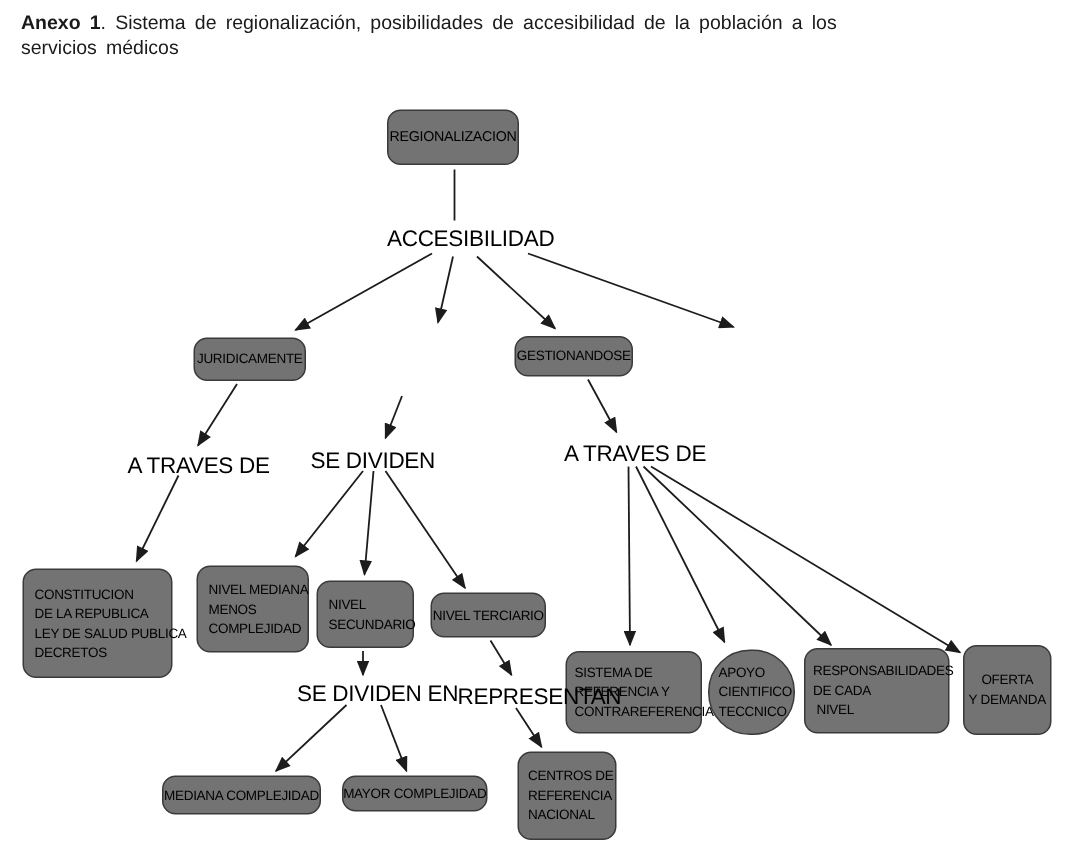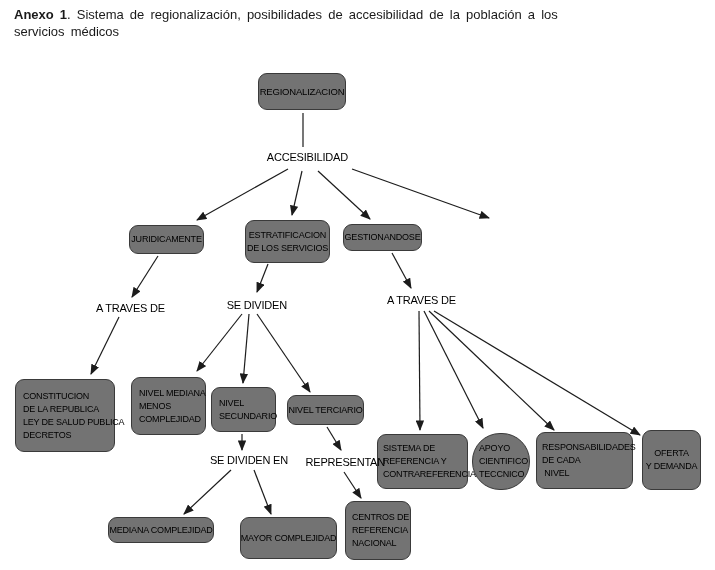--- a/index.html
+++ b/index.html
@@ -29,30 +29,30 @@
   #n-regionalizacion   { left:258px; top:73px;  width:88px;  height:37px; font-size:9.5px; }
   #n-juridicamente     { left:129px; top:225px; width:75px;  height:29px; }
   #n-estratificacion   { left:245px; top:220px; width:85px;  height:43px; }
   #n-gestionandose     { left:343px; top:224px; width:79px;  height:27px; }
   #n-informacion       { left:466px; top:224px; width:151px; height:25px; }
   #n-constitucion      { left:15px;  top:379px; width:100px; height:73px; }
   #n-nivel-primario    { left:131px; top:377px; width:75px;  height:58px; }
   #n-nivel-secundario  { left:211px; top:387px; width:65px;  height:45px; }
   #n-nivel-terciario   { left:287px; top:395px; width:77px;  height:30px; }
   #n-mediana           { left:108px; top:517px; width:106px; height:26px; }
-  #n-mayor             { left:240px; top:517px; width:97px;  height:42px; }
+  #n-mayor             { left:228px; top:517px; width:97px;  height:24px; }
   #n-centros           { left:345px; top:501px; width:66px;  height:59px; padding-left:6px; }
   #n-sistema           { left:377px; top:434px; width:91px;  height:55px; padding-left:5px; }
   #n-apoyo             { left:472px; top:433px; width:58px;  height:57px; padding-left:6px;border-radius:28px; }
   #n-responsabilidades { left:536px; top:432px; width:97px;  height:57px; padding-left:5px; }
   #n-oferta            { left:642px; top:430px; width:59px;  height:60px; }
   
   .lbl {
-    position:absolute; font-size:11px; letter-spacing:-0.2px; color:#000;
-    text-align:right; white-space:nowrap;
+    position:absolute; font-size:15px; letter-spacing:-0.2px; color:#000;
+    text-align:left; white-space:nowrap;
   }
   #l-accesibilidad  { left:258px; top:151px; width:90px; }
   #l-atraves-left   { left:85px;  top:302px; width:80px; }
   #l-sedividen      { left:207px; top:299px; width:80px; }
   #l-atraves-right  { left:376px; top:294px; width:80px; }
   #l-sedividenen    { left:198px; top:454px; width:90px; }
   #l-representan    { left:305px; top:456px; width:80px; }
 </style>
 </head>
 <body>
@@ -86,22 +86,20 @@
       <line x1="344" y1="472" x2="361" y2="498" marker-end="url(#arr)"></line>
       <line x1="392" y1="253" x2="411" y2="288" marker-end="url(#arr)"></line>
       <line x1="419" y1="311" x2="420" y2="430" marker-end="url(#arr)"></line>
       <line x1="424" y1="311" x2="483" y2="428" marker-end="url(#arr)"></line>
       <line x1="429" y1="311" x2="554" y2="430" marker-end="url(#arr)"></line>
       <line x1="434" y1="311" x2="640" y2="435" marker-end="url(#arr)"></line>
     </svg>
 
   <div class="node center" id="n-regionalizacion">REGIONALIZACION</div>
   <div class="node center" id="n-juridicamente">JURIDICAMENTE</div>
-  <div class="node center" id="n-estratificacion">ESTRATIFICACION
-DE LOS SERVICIOS</div>
   <div class="node center" id="n-gestionandose">GESTIONANDOSE</div>
   <div class="node left" id="n-constitucion">CONSTITUCION
 DE LA REPUBLICA
 LEY DE SALUD PUBLICA
 DECRETOS</div>
   <div class="node left" id="n-nivel-primario">NIVEL MEDIANA
 MENOS
 COMPLEJIDAD</div>
   <div class="node left" id="n-nivel-secundario">NIVEL
 SECUNDARIO</div>

